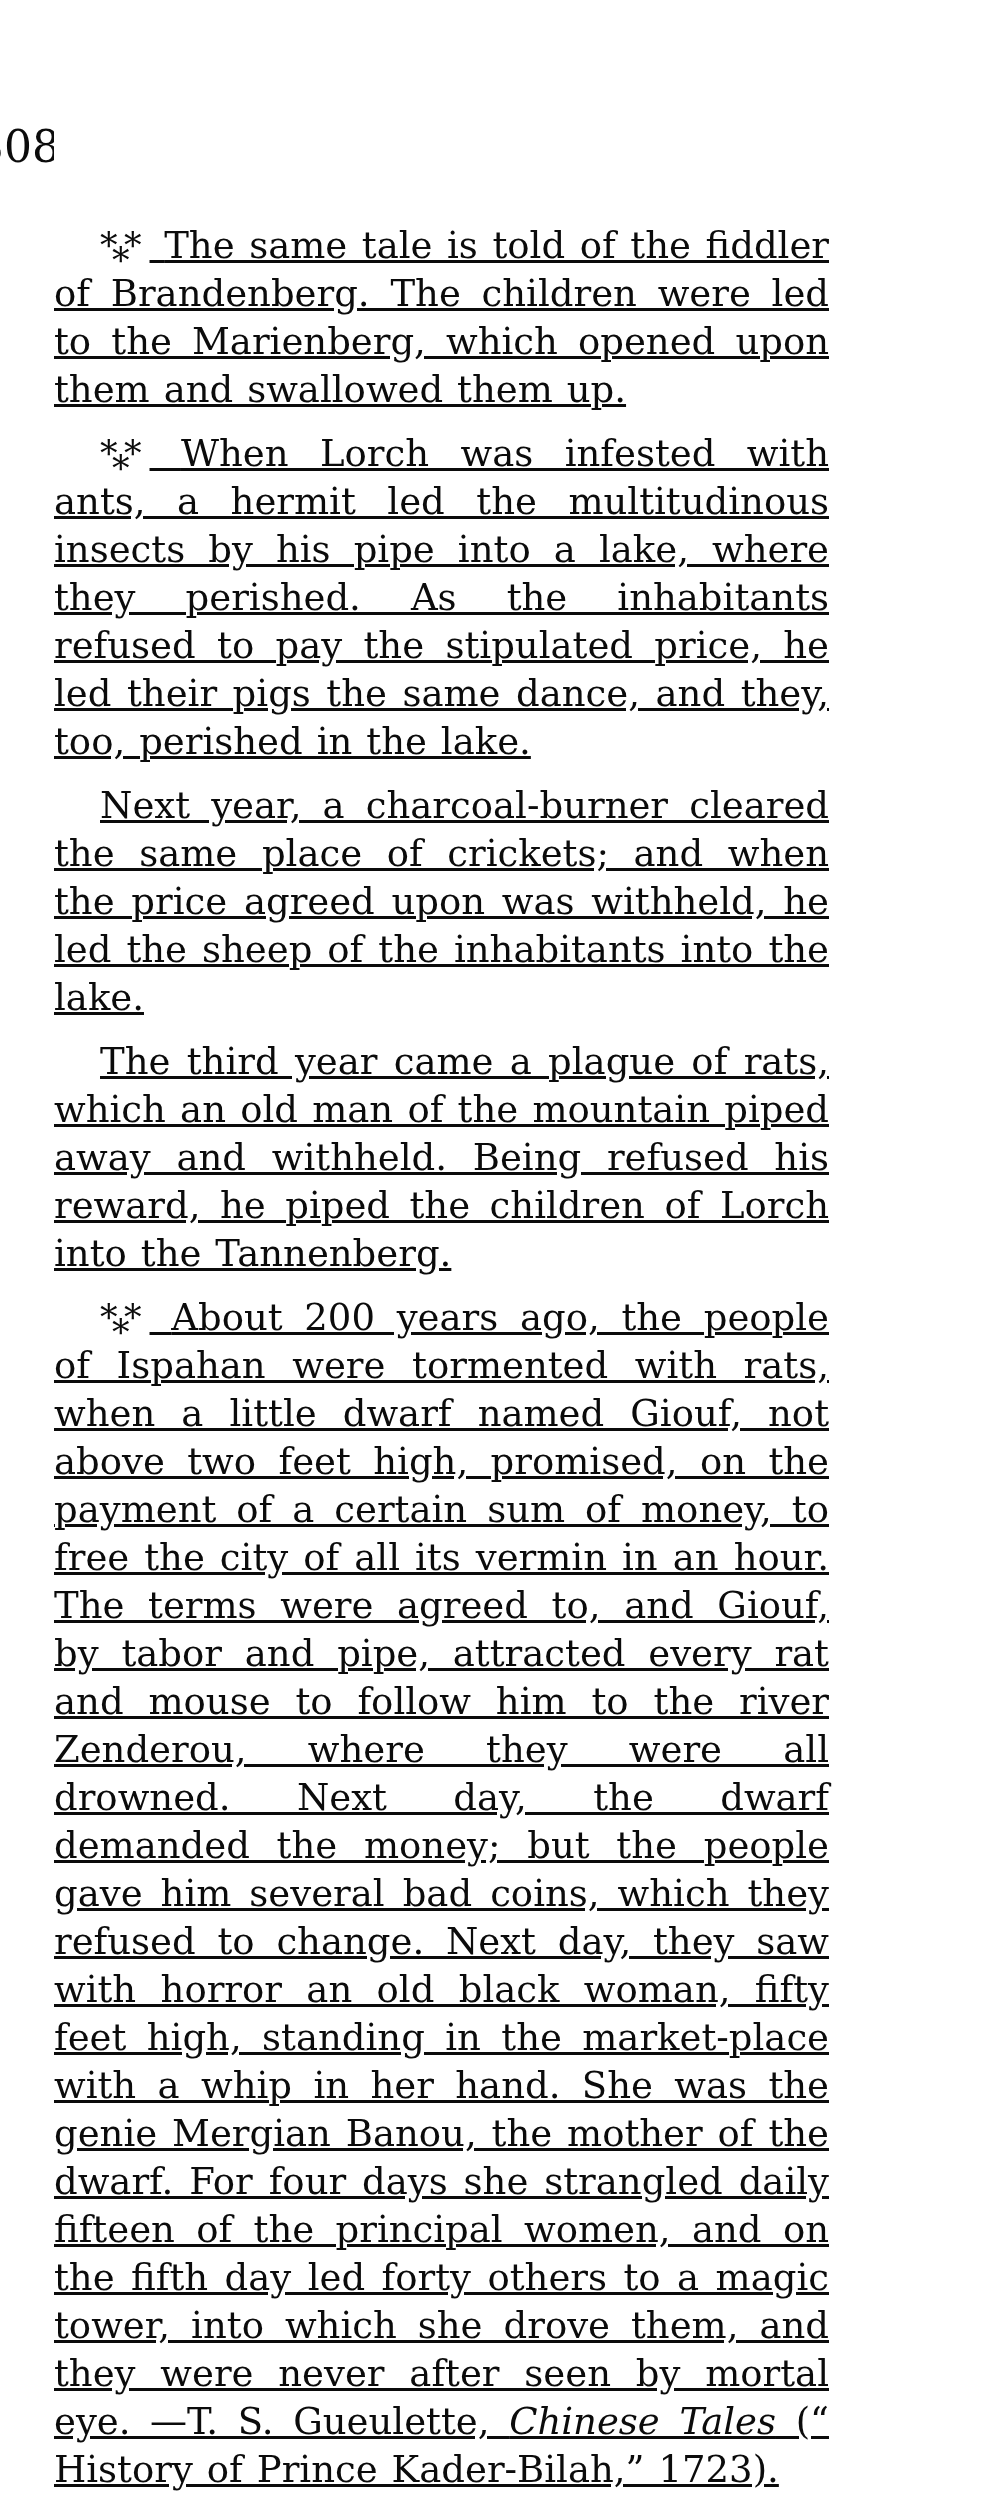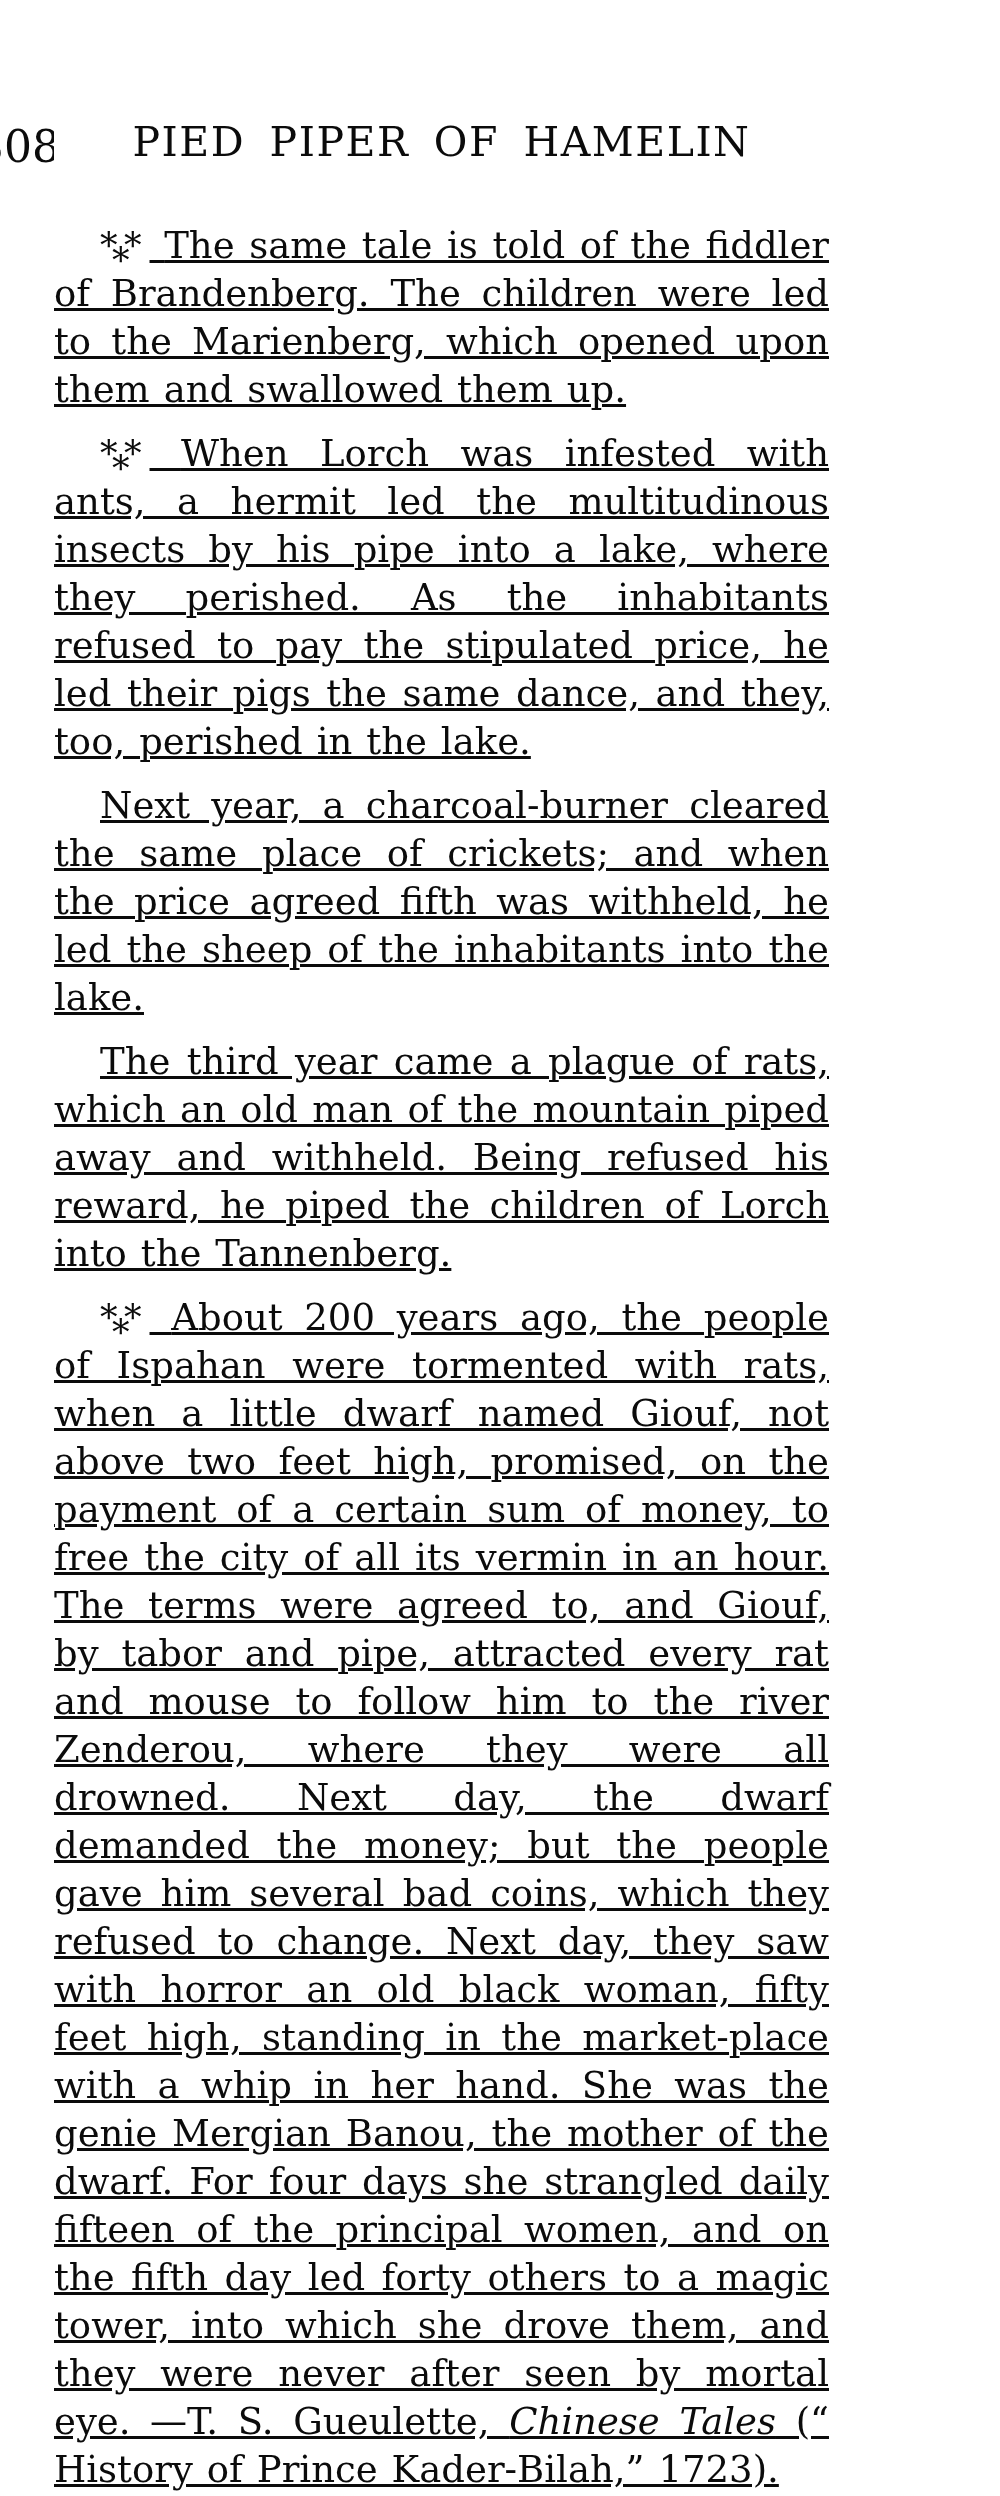--- a/index.html
+++ b/index.html
@@ -81,24 +81,23 @@
     margin: 0 -0.16em;
   }
 </style>
 </head>
 <body>
 
 <div class="page">
 
   <div class="running-head">
     <span class="pagenum-wrap"><span class="pagenum-inner">308</span></span>
-    <div class="head-title">PIED PIPER OF HAMELIN</div>
   </div>
 
   <div class="body-text" id="body-text">
       <p class="para"><span class="asterism"><span class="ast">*</span><span class="ast mid">*</span><span class="ast">*</span></span> <span>The same tale is told of the fiddler of Brandenberg. The children were led to the Marienberg, which opened upon them and swallowed them up.</span></p>
       <p class="para"><span class="asterism"><span class="ast">*</span><span class="ast mid">*</span><span class="ast">*</span></span> <span>When Lorch was infested with ants, a hermit led the multitudinous insects by his pipe into a lake, where they perished. As the inhabitants refused to pay the stipulated price, he led their pigs the same dance, and they, too, perished in the lake.</span></p>
-      <p class="para"><span>Next year, a charcoal-burner cleared the same place of crickets; and when the price agreed fifth was withheld, he led the sheep of the inhabitants into the lake.</span></p>
+      <p class="para"><span>Next year, a charcoal-burner cleared the same place of crickets; and when the price agreed upon was withheld, he led the sheep of the inhabitants into the lake.</span></p>
       <p class="para"><span>The third year came a plague of rats, which an old man of the mountain piped away and withheld. Being refused his reward, he piped the children of Lorch into the Tannenberg.</span></p>
       <p class="para"><span class="asterism"><span class="ast">*</span><span class="ast mid">*</span><span class="ast">*</span></span> <span>About 200 years ago, the people of Ispahan were tormented with rats, when a little dwarf named Giouf, not above two feet high, promised, on the payment of a certain sum of money, to free the city of all its vermin in an hour. The terms were agreed to, and Giouf, by tabor and pipe, attracted every rat and mouse to follow him to the river Zenderou, where they were all drowned. Next day, the dwarf demanded the money; but the people gave him several bad coins, which they refused to change. Next day, they saw with horror an old black woman, fifty feet high, standing in the market-place with a whip in her hand. She was the genie Mergian Banou, the mother of the dwarf. For four days she strangled daily fifteen of the principal women, and on the fifth day led forty others to a magic tower, into which she drove them, and they were never after seen by mortal eye. —T. S. Gueulette, </span><i>Chinese Tales</i><span> (“ History of Prince Kader-Bilah,” 1723).</span></p>
     </div>
 
 </div>
 
 </body></html>

